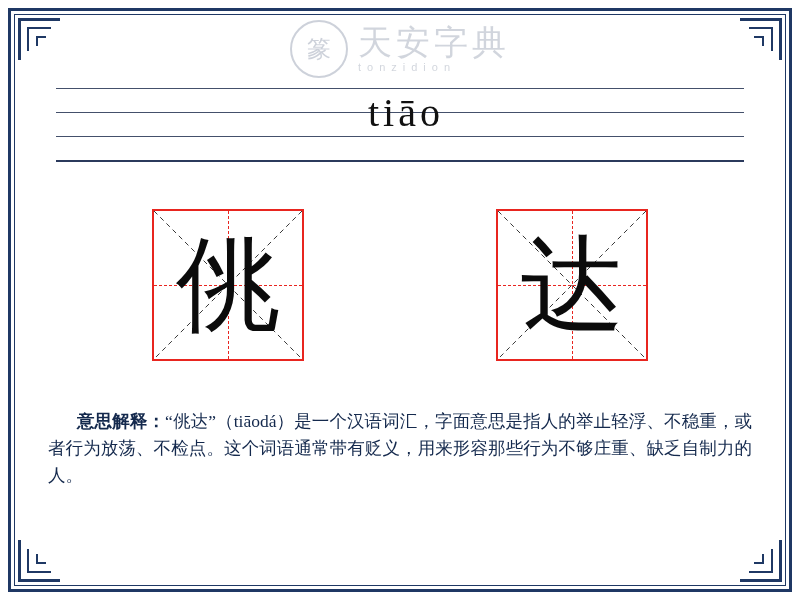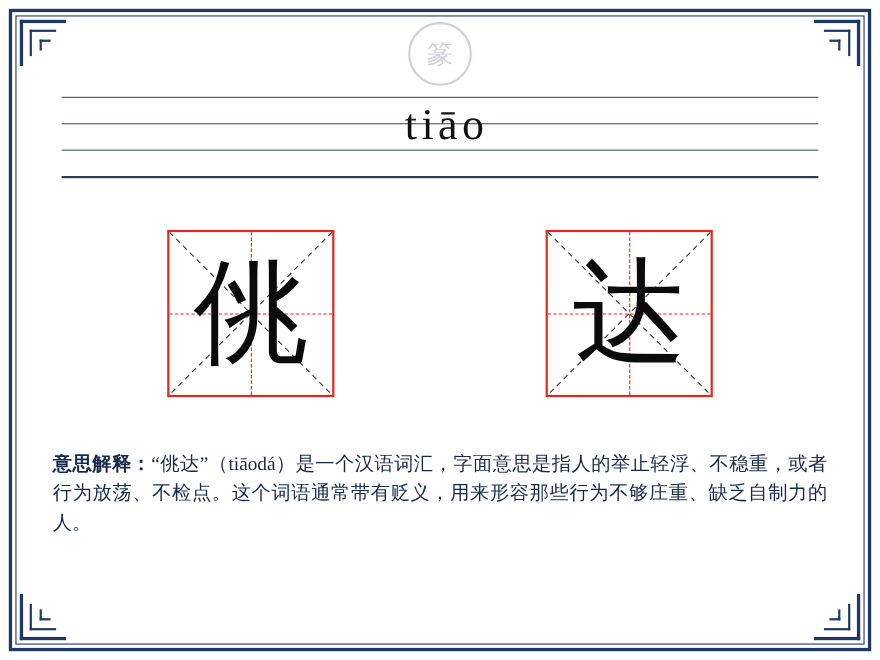--- a/index.html
+++ b/index.html
@@ -231,20 +231,21 @@
     right: 48px;
     top: 408px;
     font-family: "Liberation Serif", serif;
     font-size: 17.5px;
     line-height: 1.55;
     color: #14294d;
     text-align: justify;
   }
   .explain b {
     font-weight: bold;
+    margin-left: 29px;
   }
 </style>
 </head>
 <body>
 
 <div class="page">
 
   <div class="border-outer"></div>
   <div class="border-inner"></div>
 
@@ -277,20 +278,24 @@
       <i class="v1"></i>
       <i class="h2"></i>
       <i class="v2"></i>
       <i class="h3"></i>
       <i class="v3"></i>
   </div>
 
   <div class="logo">
     <div class="logo-mark">
       <span>篆</span>
+    </div>
+    <div class="logo-text">
+      <div class="logo-title">天安字典</div>
+      <div class="logo-sub">tonzidion</div>
     </div>
   </div>
 
   <div class="staff">
     <div class="line l1"></div>
     <div class="line l2"></div>
     <div class="line l3"></div>
     <div class="line l4 thick"></div>
     <div class="pinyin-row">
       <div class="pinyin-cell">tiāo</div>

